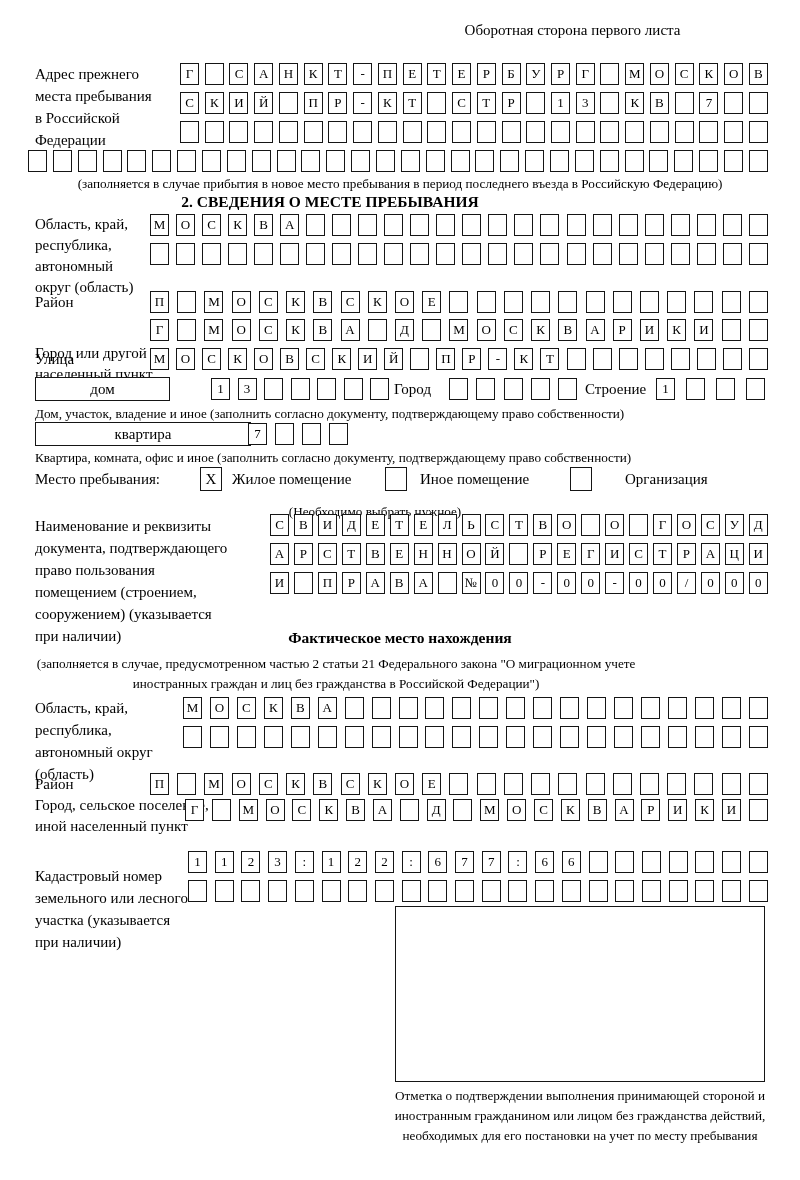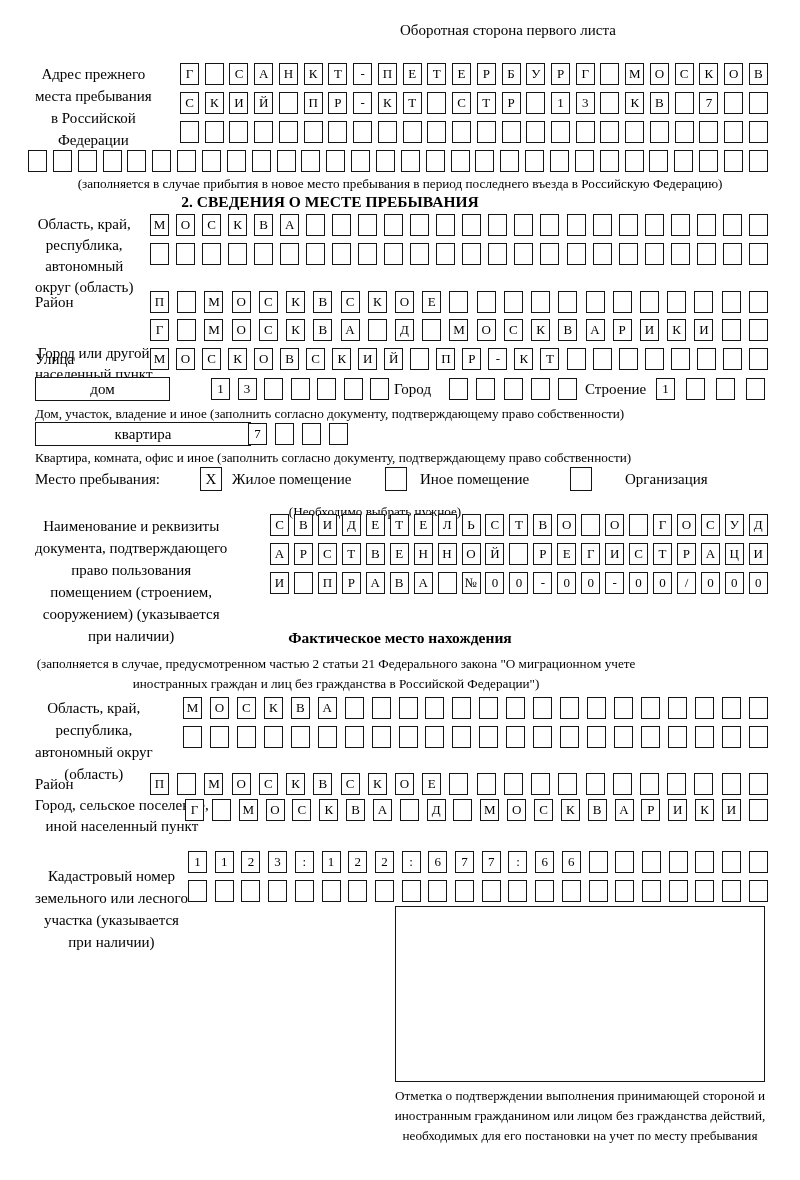--- a/index.html
+++ b/index.html
@@ -2,27 +2,27 @@
 <html><head>
 <meta charset="utf-8">
 <style>
   html,body {margin:0; padding:0; background:#fff;}
   .page {
     position:relative; width:800px; height:1180px; background:#ffffff;
     font-family:"Liberation Serif","DejaVu Serif",serif; color:#000;
     overflow:hidden;
   }
   .t {position:absolute; font-size:15px; white-space:nowrap;}
-  .lines {white-space:pre-line; line-height:21px;text-align:center;}
+  .lines {white-space:pre-line; line-height:21px;}
   .lh22 {line-height:22px;}
   .lh20 {line-height:20px;}
   .small {font-size:13.2px;}
   .center {text-align:center; white-space:normal;}
   .bold {font-weight:bold;}
-  .right {text-align:left;}
+  .right {text-align:center;}
   .cellrow {position:absolute; display:flex; justify-content:space-between; height:22px;}
   .cell {
     flex:0 0 19px; height:22px; border:1.5px solid #151515; box-sizing:border-box;
     display:flex; align-items:center; justify-content:center;
     font-size:13px; background:#fff; overflow:hidden;
   }
   .wbox {
     position:absolute; border:1.5px solid #151515; box-sizing:border-box;
     display:flex; align-items:center; justify-content:center; font-size:15px; background:#fff;
   }

